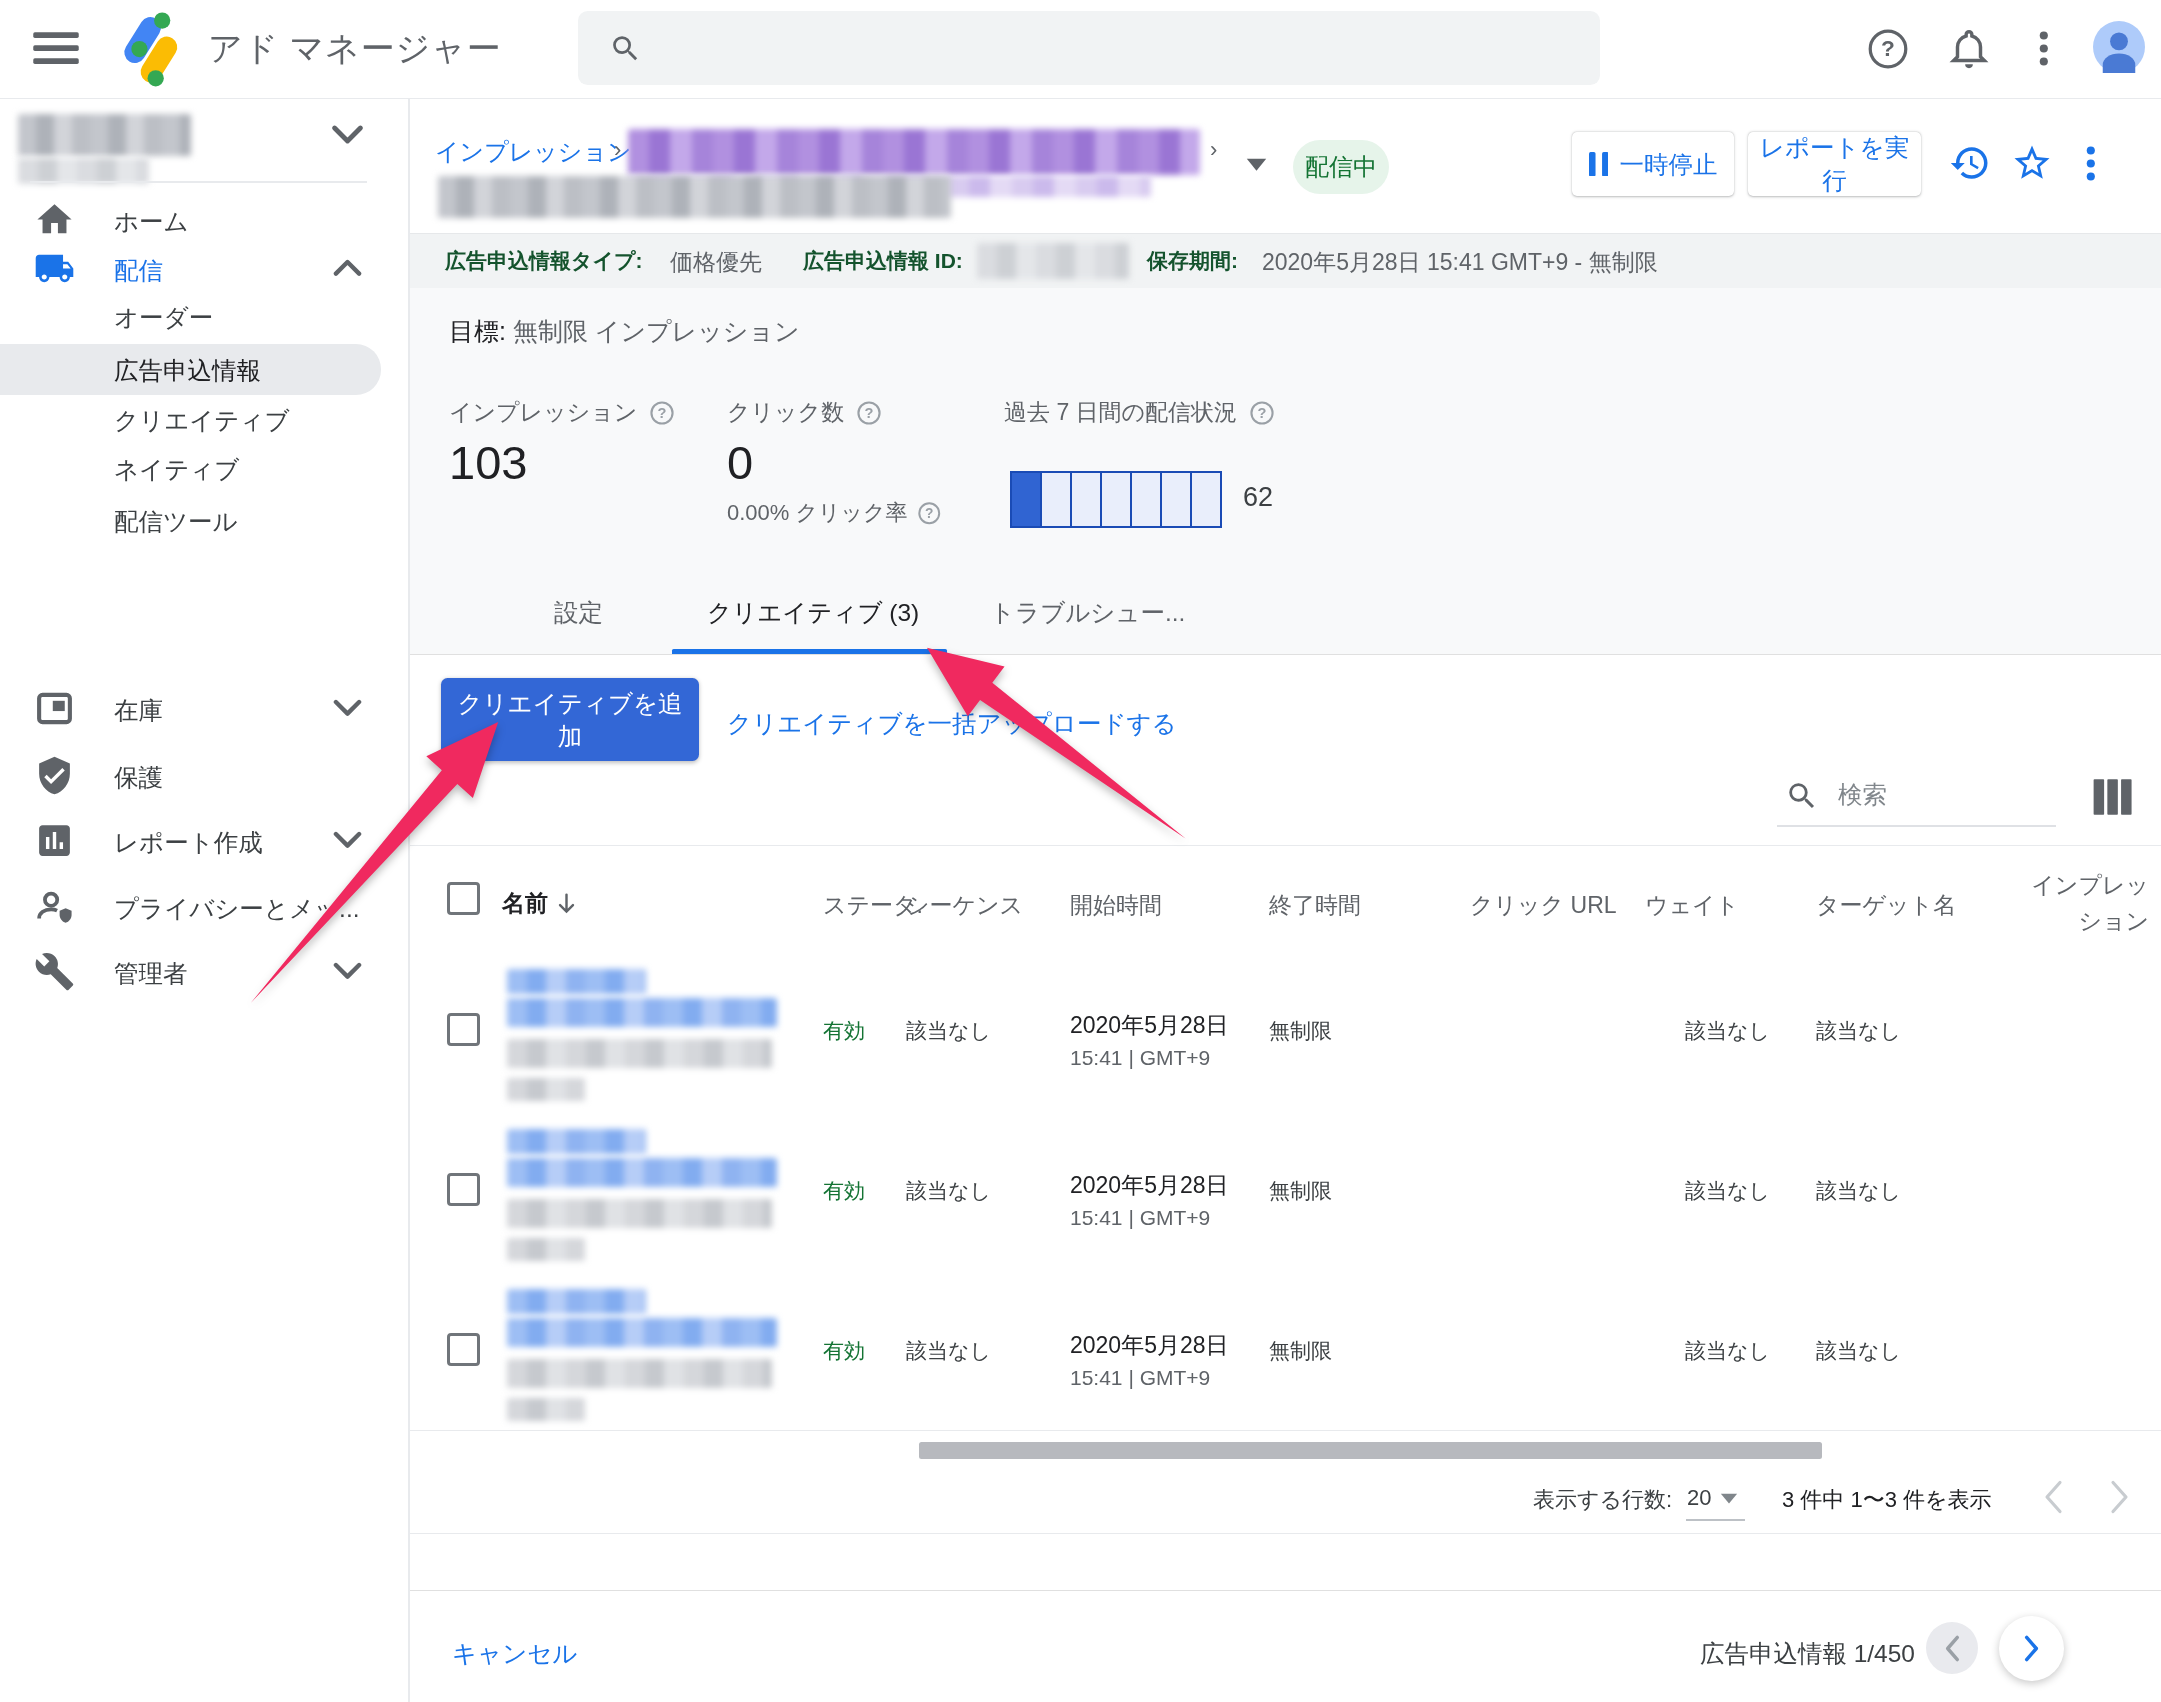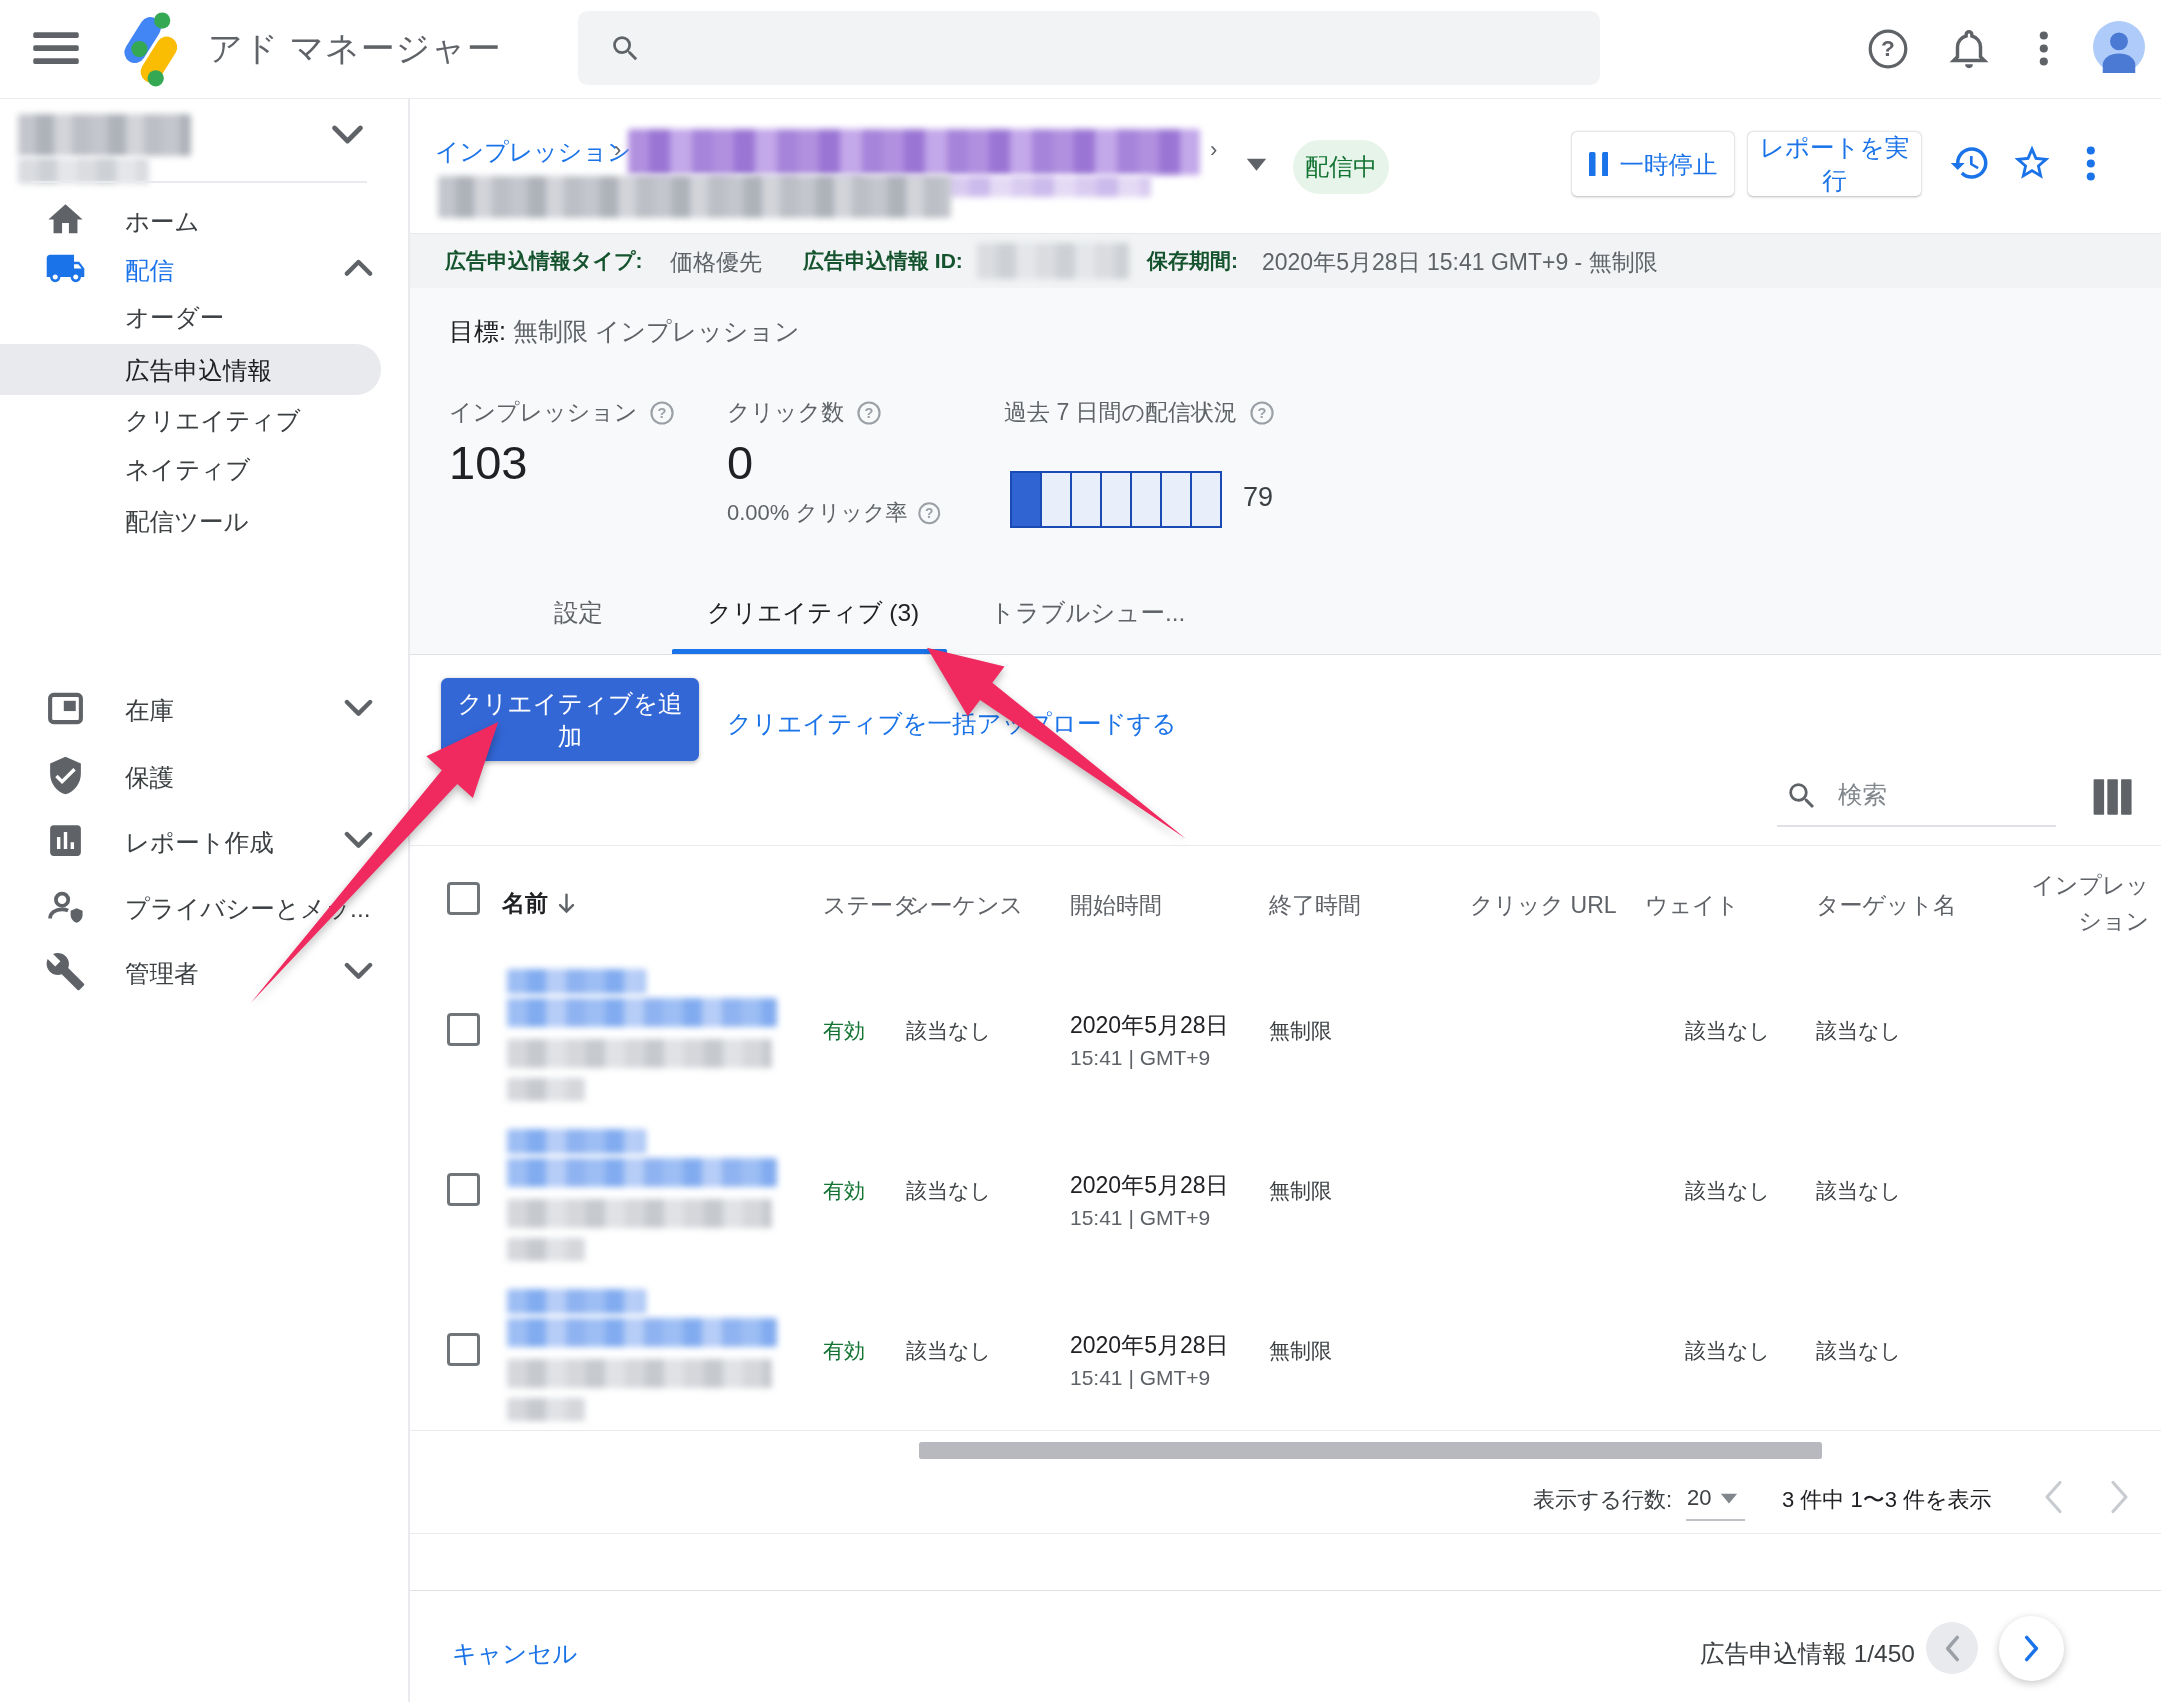--- a/index.html
+++ b/index.html
@@ -10,21 +10,21 @@
   
   .topbar{position:absolute;left:0;top:0;width:2161px;height:98px;background:#fff;border-bottom:1.6px solid #e8eaed;z-index:6;}
   .app-title{position:absolute;left:208px;top:26px;font-size:34px;color:#5f6368;letter-spacing:0.8px;}
   .gsearch{position:absolute;left:578px;top:11.4px;width:1022px;height:74px;background:#f1f3f4;border-radius:9.8px;}
   .gsearch input{position:absolute;left:90px;top:14.7px;width:899px;height:44px;border:none;background:transparent;font-size:26px;outline:none;color:#202124;}
 
   
   .sidebar{position:absolute;left:0;top:98px;width:408px;height:1604px;background:#fff;z-index:2;}
   .side-divider{position:absolute;left:30px;top:83px;width:337px;height:1.6px;background:#e8eaed;}
   .vline{position:absolute;left:408px;top:98px;width:1.6px;height:1604px;background:#e8eaed;z-index:3;}
-  .side-item{position:absolute;left:11px;width:436px;height:52px;}
+  .side-item{position:absolute;left:0;width:436px;height:52px;}
   .side-ic{position:absolute;left:34px;top:4.9px;width:41px;height:41px;}
   .side-label{position:absolute;left:114px;top:10.6px;font-size:24.5px;color:#3c4043;white-space:nowrap;}
   .side-label.blue{color:#1a73e8;}
   .side-label.sel{color:#202124;}
   .side-chev{position:absolute;left:333px;top:14.7px;width:29px;height:19.6px;}
   .side-pill{position:absolute;left:0;top:246px;width:381px;height:51px;background:#e8eaed;border-radius:0 25px 25px 0;}
 
   
   .main{position:absolute;left:408px;top:98px;width:1753px;height:1604px;background:#fff;}
   .crumb-link{position:absolute;left:27px;top:38px;font-size:24px;color:#1a73e8;cursor:pointer;}
@@ -345,21 +345,21 @@
     </div>
     <div class="dchart">
       <div class="cell"></div>
         <div class="cell"></div>
         <div class="cell"></div>
         <div class="cell"></div>
         <div class="cell"></div>
         <div class="cell"></div>
         <div class="cell"></div>
     </div>
-    <div class="dval">79</div>
+    <div class="dval">62</div>
 
     <span class="tab" style="left:100px;margin-left:46px;">設定</span>
     <span class="tab active" style="left:299px;">クリエイティブ (3)</span>
     <span class="tab" style="left:582px;">トラブルシュー...</span>
     <div class="tab-underline"></div>
     <div class="tabs-border"></div>
 
     <button class="add-btn">クリエイティブを追加</button>
     <span class="bulk-link">クリエイティブを一括アップロードする</span>
 

